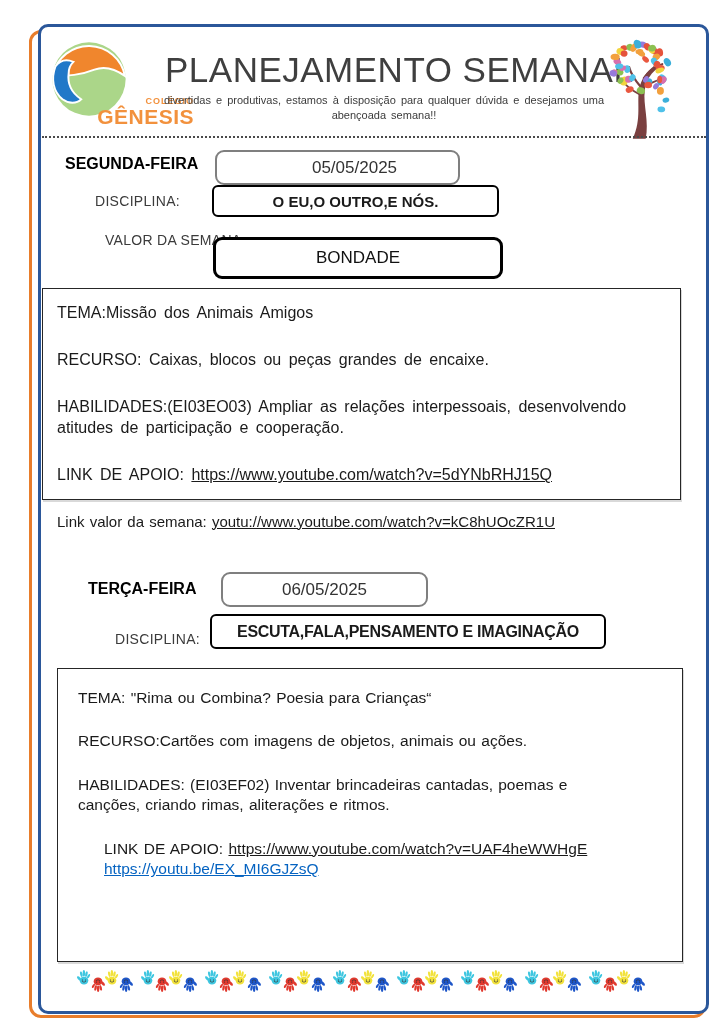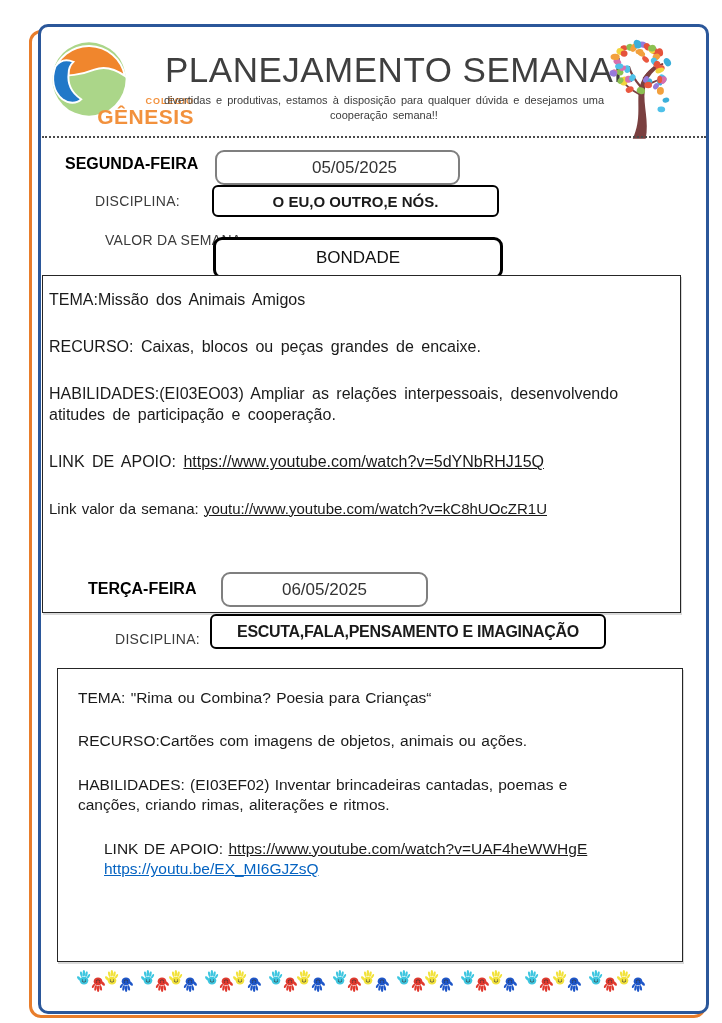--- a/index.html
+++ b/index.html
@@ -32,21 +32,21 @@
   .small-label{position:absolute;font-size:14px;color:#3b3b3b;letter-spacing:.3px;white-space:nowrap;}
   .box{position:absolute;background:#fff;display:flex;align-items:center;justify-content:center;}
   .date-box{border:2px solid #7f7f7f;border-radius:9px;font-size:17px;color:#333;}
   .disc-box{border:2px solid #000;border-radius:6px;font-weight:bold;font-size:15px;}
   .valor-box{border:3px solid #000;border-radius:9px;font-size:17px;color:#111;}
   .disc-box2{letter-spacing:-0.3px;font-size:16px;}
 
   
   .content-box{position:absolute;background:#fff;border:1.5px solid #262626;
     box-shadow:1px 2px 0 rgba(0,0,0,.15);}
-  .cb1{left:42px;top:275px;width:639px;height:338px;padding:13px 6px;box-sizing:border-box;
+  .cb1{left:42px;top:288px;width:639px;height:212px;padding:13px 14px;box-sizing:border-box;
     font-size:16px;line-height:1.32;word-spacing:3px;}
   .cb1 p{margin:0 0 26px 0;}
   .cb2{left:57px;top:668px;width:626px;height:294px;padding:19px 20px;box-sizing:border-box;
     font-size:15.5px;line-height:1.32;word-spacing:1px;}
   .cb2 p{margin:0 0 23px 0;}
   .hab1{max-width:580px;}
   .hab2{max-width:555px;}
   a.doc-link{color:#1a1a1a;text-decoration:underline;}
   a.blue-link{color:var(--link-blue,#0563C1);text-decoration:underline;}
   .linkvalor{font-size:15px;word-spacing:1px;}
@@ -91,21 +91,21 @@
         <path d="M7,34 C1,50 4,66 16,76 C24,82 34,82 40,76 C28,68 22,56 24,42 C24,36 26,32 30,28 C20,24 12,27 7,34 Z" fill="#2178C8" stroke="#fff" stroke-width="2.5"></path>
       </svg>
       <div class="logo-col">COLÉGIO</div>
       <div class="logo-gen">GÊNESIS</div>
     </div>
 
     <div class="doc-title">PLANEJAMENTO SEMANAL</div>
 
     <div class="message">
       <div>divertidas e produtivas, estamos à disposição para qualquer dúvida e desejamos uma</div>
-      <div>cooperação semana!!</div>
+      <div>abençoada semana!!</div>
     </div>
 
     <div class="tree-wrap">
       <svg width="92" height="104" viewBox="0 0 100 110">
         <path d="M40,108 C50,86 44,68 47,54 C49,43 55,35 63,29 L66,32 C58,39 54,46 53,56 C51,70 58,90 54,108 Z" fill="#7A4040"></path>
         <path d="M49,52 C42,44 38,38 36,30" fill="none" stroke="#7A4040" stroke-width="2.4" stroke-linecap="round"></path>
         <path d="M52,42 C58,34 64,30 72,27" fill="none" stroke="#7A4040" stroke-width="2.4" stroke-linecap="round"></path>
         <path d="M48,60 C40,56 34,52 30,46" fill="none" stroke="#7A4040" stroke-width="2" stroke-linecap="round"></path>
         <path d="M53,50 C60,48 66,44 74,42" fill="none" stroke="#7A4040" stroke-width="2" stroke-linecap="round"></path>
         <g id="tree-leaves">

